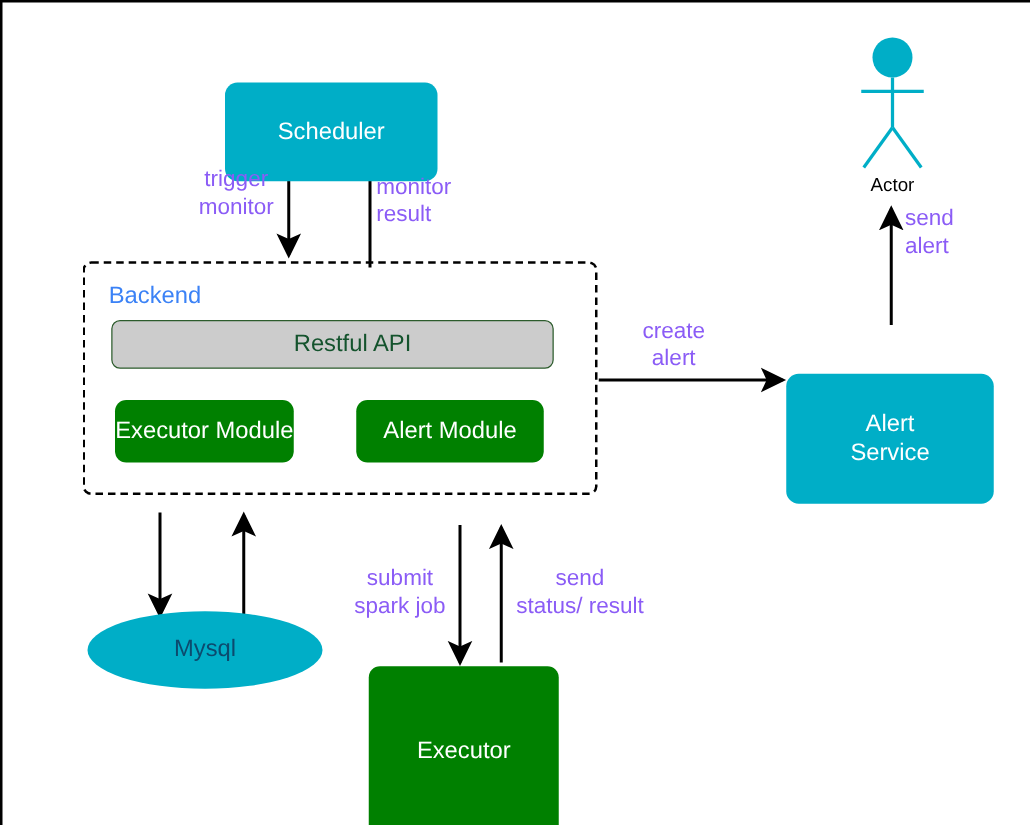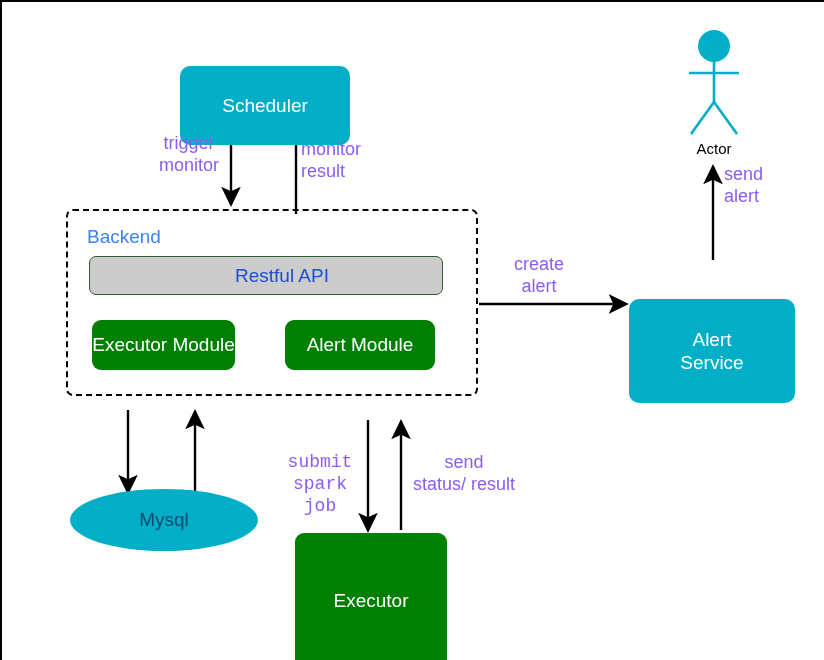--- a/index.html
+++ b/index.html
@@ -37,21 +37,21 @@
     margin-top: 38px;
   }
   .green-box {
     background: #008000;
     color: #ffffff;
     border-radius: 9px;
     font-size: 19px;
   }
   .gray-bar {
     background: #cccccc;
-    color: #1d4ed8;
+    color: #14532d;
     border: 1.5px solid #2d5c2d;
     border-radius: 7px;
     font-size: 19px;
     padding-left: 32px;
   }
   .ellipse {
     background: #00AEC7;
     color: #0c4a6e;
     border-radius: 50%;
     font-size: 19px;
@@ -166,21 +166,21 @@
     <line x1="11" y1="45" x2="61" y2="45" stroke="#00AEC7" stroke-width="2.6"></line>
     <line x1="36" y1="74" x2="13" y2="106" stroke="#00AEC7" stroke-width="2.6"></line>
     <line x1="36" y1="74" x2="59" y2="106" stroke="#00AEC7" stroke-width="2.6"></line>
   </svg>
   <div class="actor-label" style="left:662px; top:138px; width:100px;">Actor</div>
 
   <div class="node ellipse" style="left:68px; top:487px; width:188px; height:62px;">
     <span>Mysql</span>
   </div>
 
-  <div class="edge-label" style="left:274px; top:450px; width:88px; text-align:center;font-family:Liberation Mono, monospace;">submit
+  <div class="edge-label" style="left:274px; top:450px; width:88px; text-align:center;">submit
 spark job</div>
 
   <div class="edge-label" style="left:404px; top:450px; width:116px; text-align:center;">send
 status/ result</div>
 
   <div class="node green-box" style="left:293px; top:531px; width:152px; height:136px;">
     <span>Executor</span>
   </div>
 
 </div>

